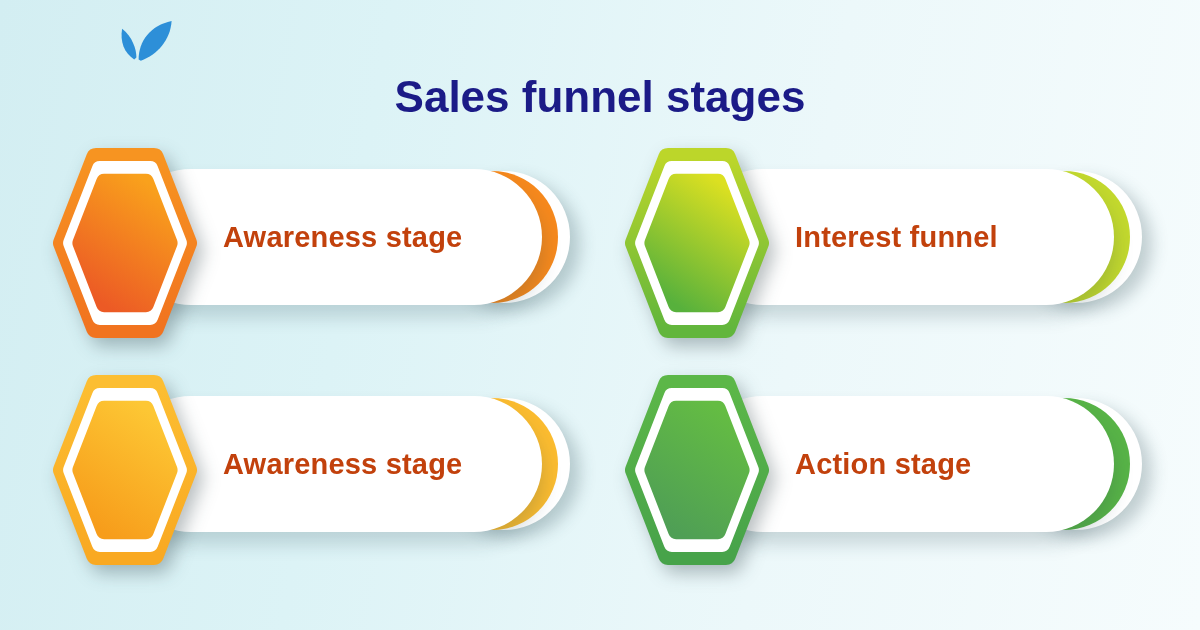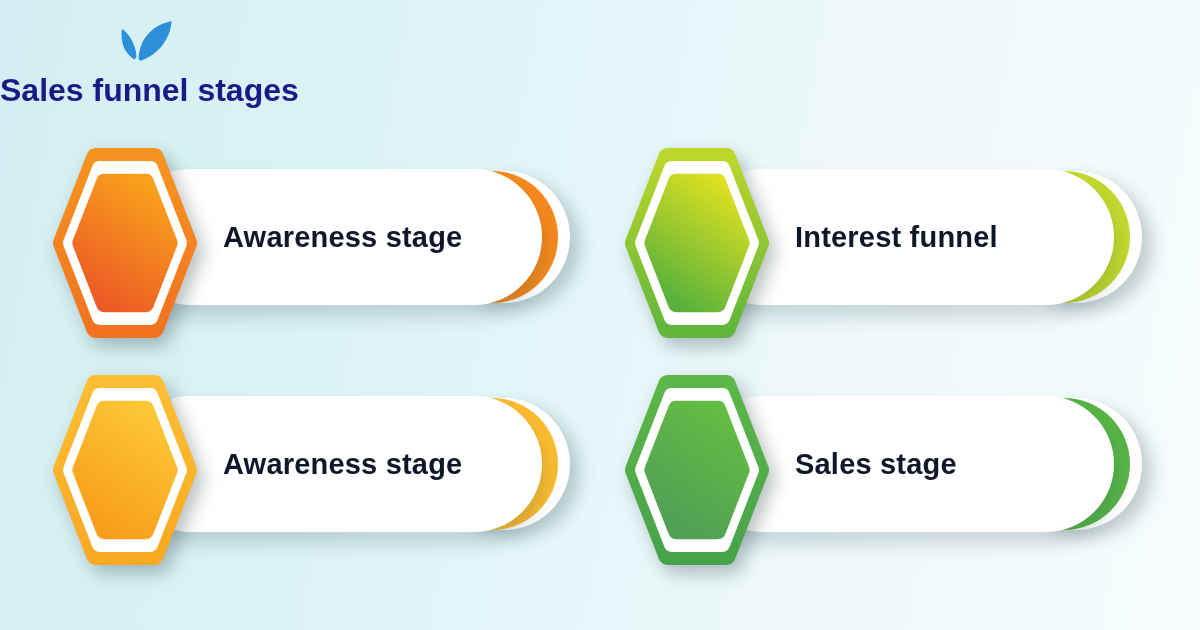--- a/index.html
+++ b/index.html
@@ -8,43 +8,43 @@
     font-family:"Liberation Sans",sans-serif;
     background:linear-gradient(100deg,#d3eef2 0%,#dcf3f6 30%,#ecf8fa 65%,#f6fcfd 100%);
   }
   .logo{position:absolute;left:26px;top:24px;width:220px;height:80px;}
   .logo-text{
     position:absolute;left:0;top:22px;
     font-size:45px;font-weight:700;letter-spacing:-1px;color:#2d8fd8;
   }
   .logo-leaf{position:absolute;left:84px;top:-4px;}
   .page-title{
-    position:absolute;left:0;top:72px;width:1200px;text-align:left;
-    font-size:32px;font-weight:700;color:#1b1b87;letter-spacing:0px;
+    position:absolute;left:0;top:72px;width:1200px;text-align:center;
+    font-size:44px;font-weight:700;color:#1b1b87;letter-spacing:0px;
   }
   .card{position:absolute;width:585px;height:210px;}
   .card .end-white{
     position:absolute;left:390px;top:26px;width:132px;height:132px;border-radius:50%;
     background:#ffffff;box-shadow:10px 8px 16px rgba(40,70,80,0.25);z-index:1;
   }
   .card .end-arc{
     position:absolute;left:378px;top:26px;width:132px;height:132px;border-radius:50%;
     z-index:2;
   }
   .card .pill{
     position:absolute;left:75px;top:24px;width:419px;height:136px;border-radius:68px;
     background:#ffffff;box-shadow:2px 12px 18px rgba(30,60,70,0.18);z-index:3;
   }
   .card .hex{
     position:absolute;left:0;top:0;z-index:4;
     filter:drop-shadow(6px 8px 9px rgba(20,40,45,0.30));
   }
   .card .label{
     position:absolute;left:175px;top:0;height:184px;display:flex;align-items:center;
-    font-size:29px;font-weight:700;color:#0f172a;z-index:5;letter-spacing:0.2px;
+    font-size:29px;font-weight:700;color:#c2410c;z-index:5;letter-spacing:0.2px;
   }
   .c0{left:48px;top:145px;}
   .c1{left:620px;top:145px;}
   .c2{left:48px;top:372px;}
   .c3{left:620px;top:372px;}
 </style>
 </head>
 <body>
 
 <div class="logo">
@@ -134,14 +134,14 @@
       </linearGradient>
       <linearGradient id="i3" x1="0.75" y1="0" x2="0.25" y2="1">
         <stop offset="0" stop-color="#64bc43"></stop>
         <stop offset="1" stop-color="#4f9f55"></stop>
       </linearGradient>
     </defs>
     <polygon points="48,13 106,13 139,98 106,183 48,183 15,98" fill="url(#o3)" stroke="url(#o3)" stroke-width="20" stroke-linejoin="round"></polygon>
     <polygon points="51.8,24.1 102.2,24.1 130.9,98 102.2,171.9 51.8,171.9 23.1,98" fill="#ffffff" stroke="#ffffff" stroke-width="16" stroke-linejoin="round"></polygon>
     <polygon points="56.1,36.8 97.9,36.8 121.6,98 97.9,159.2 56.1,159.2 32.4,98" fill="url(#i3)" stroke="url(#i3)" stroke-width="16" stroke-linejoin="round"></polygon>
   </svg>
-  <div class="label">Sales stage</div>
+  <div class="label">Action stage</div>
 </div>
 
 </body></html>

